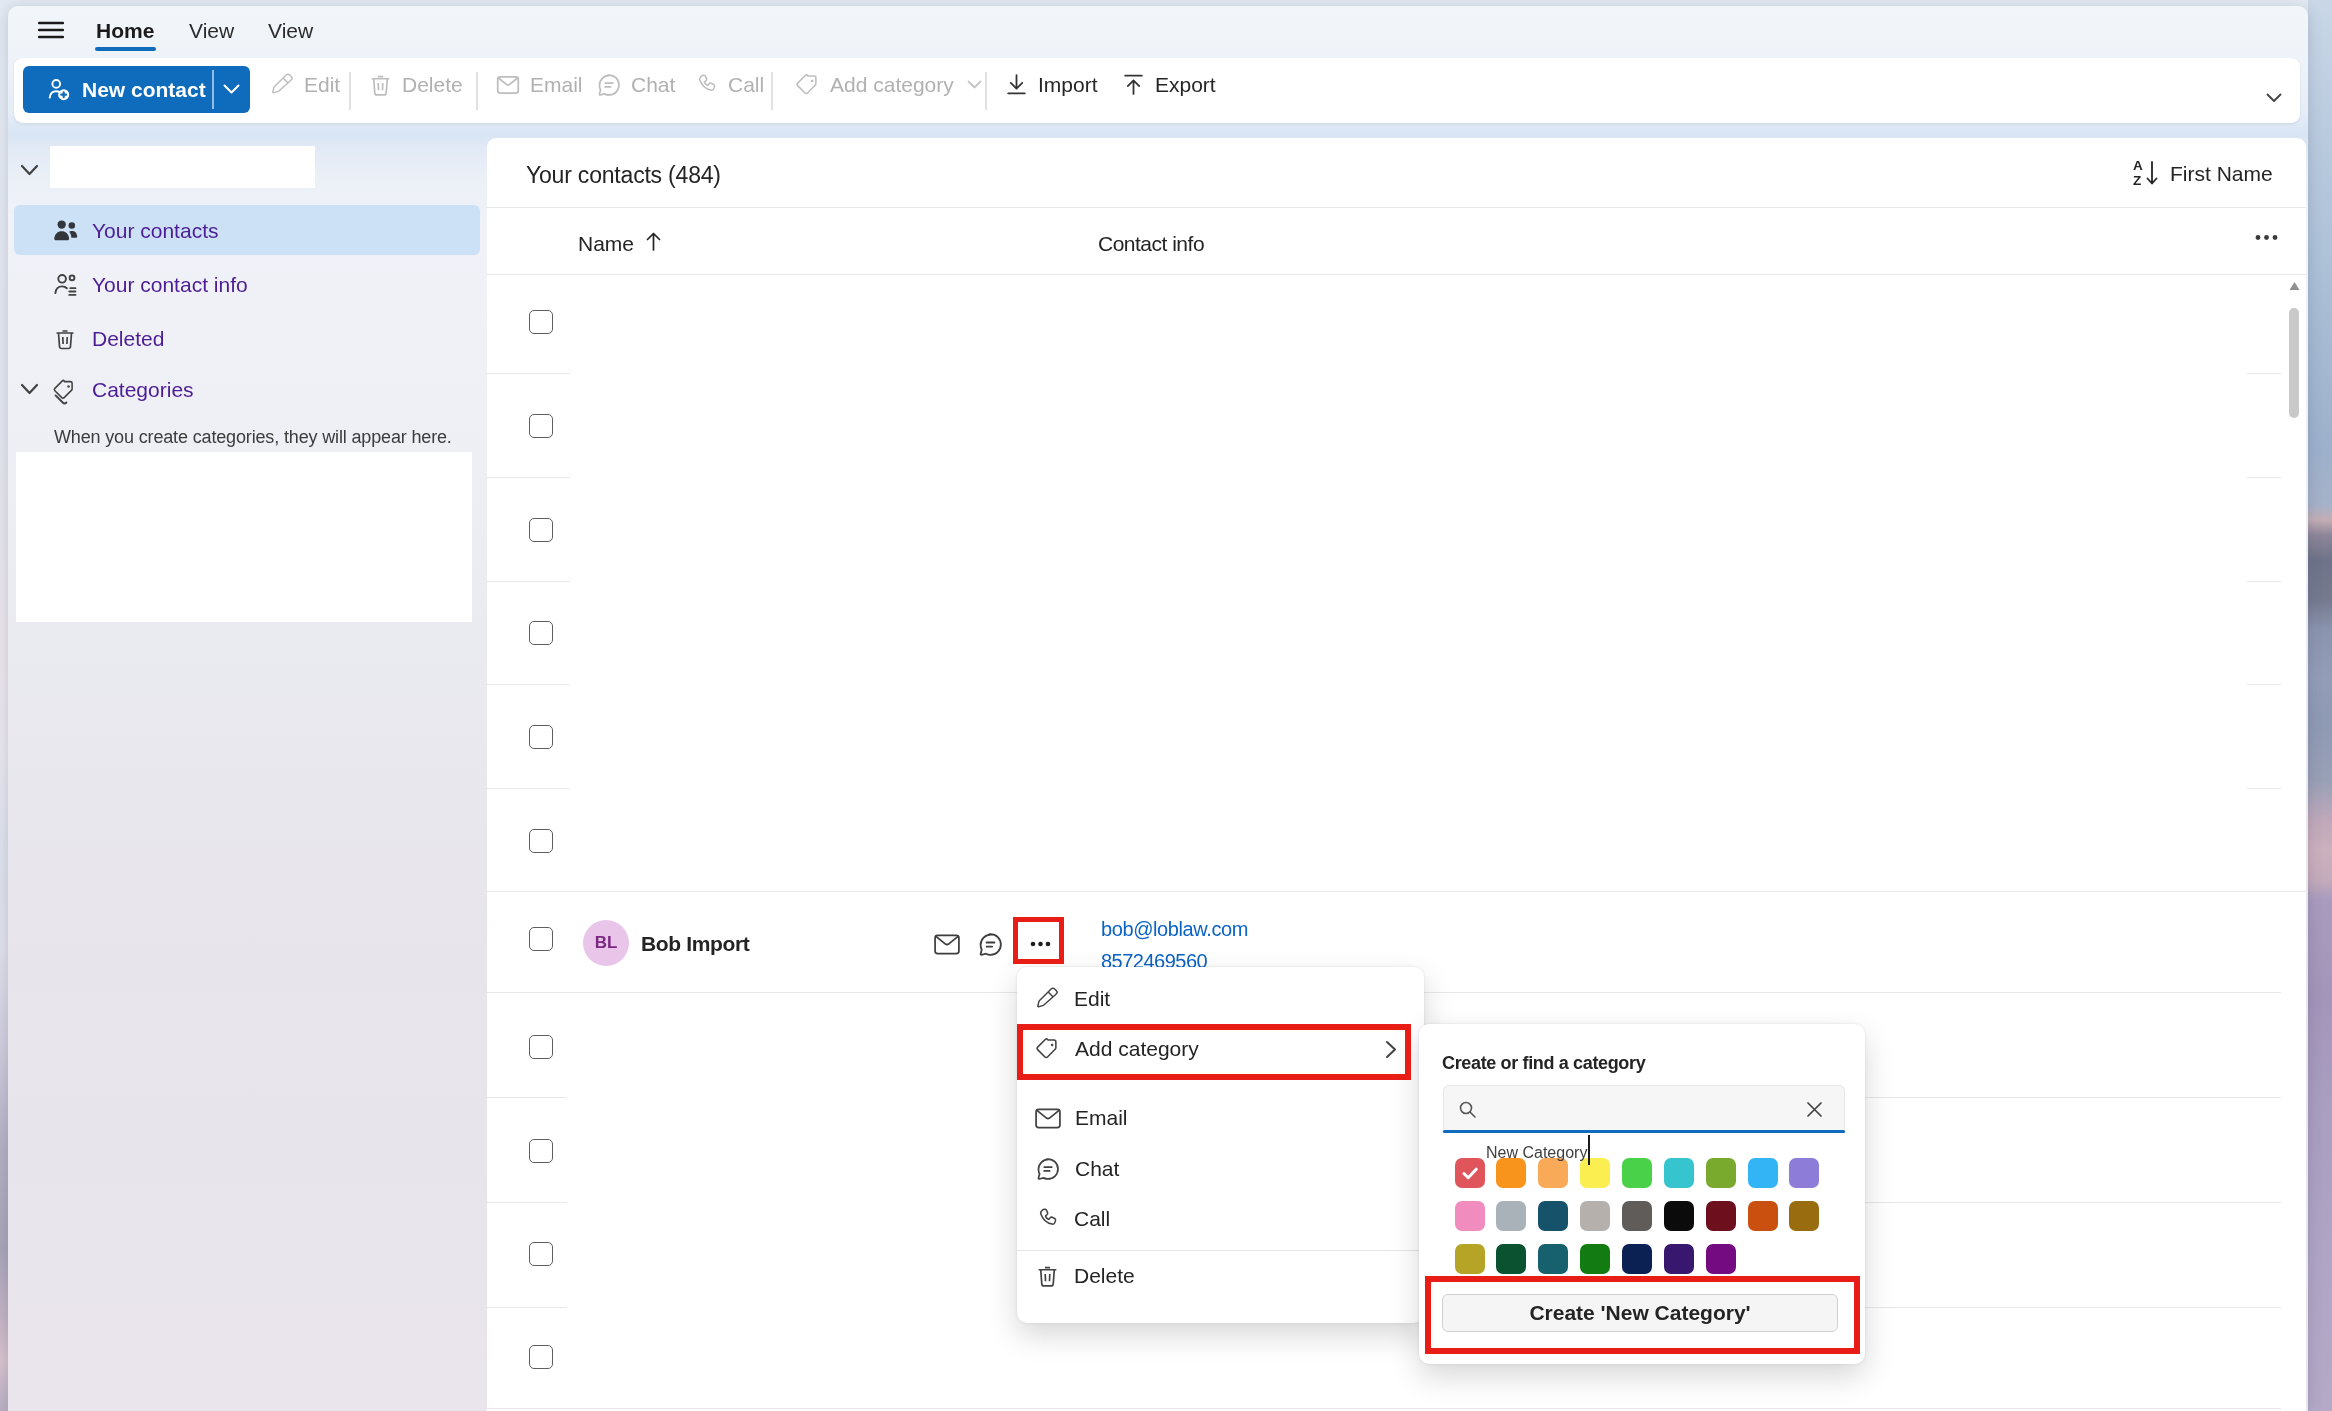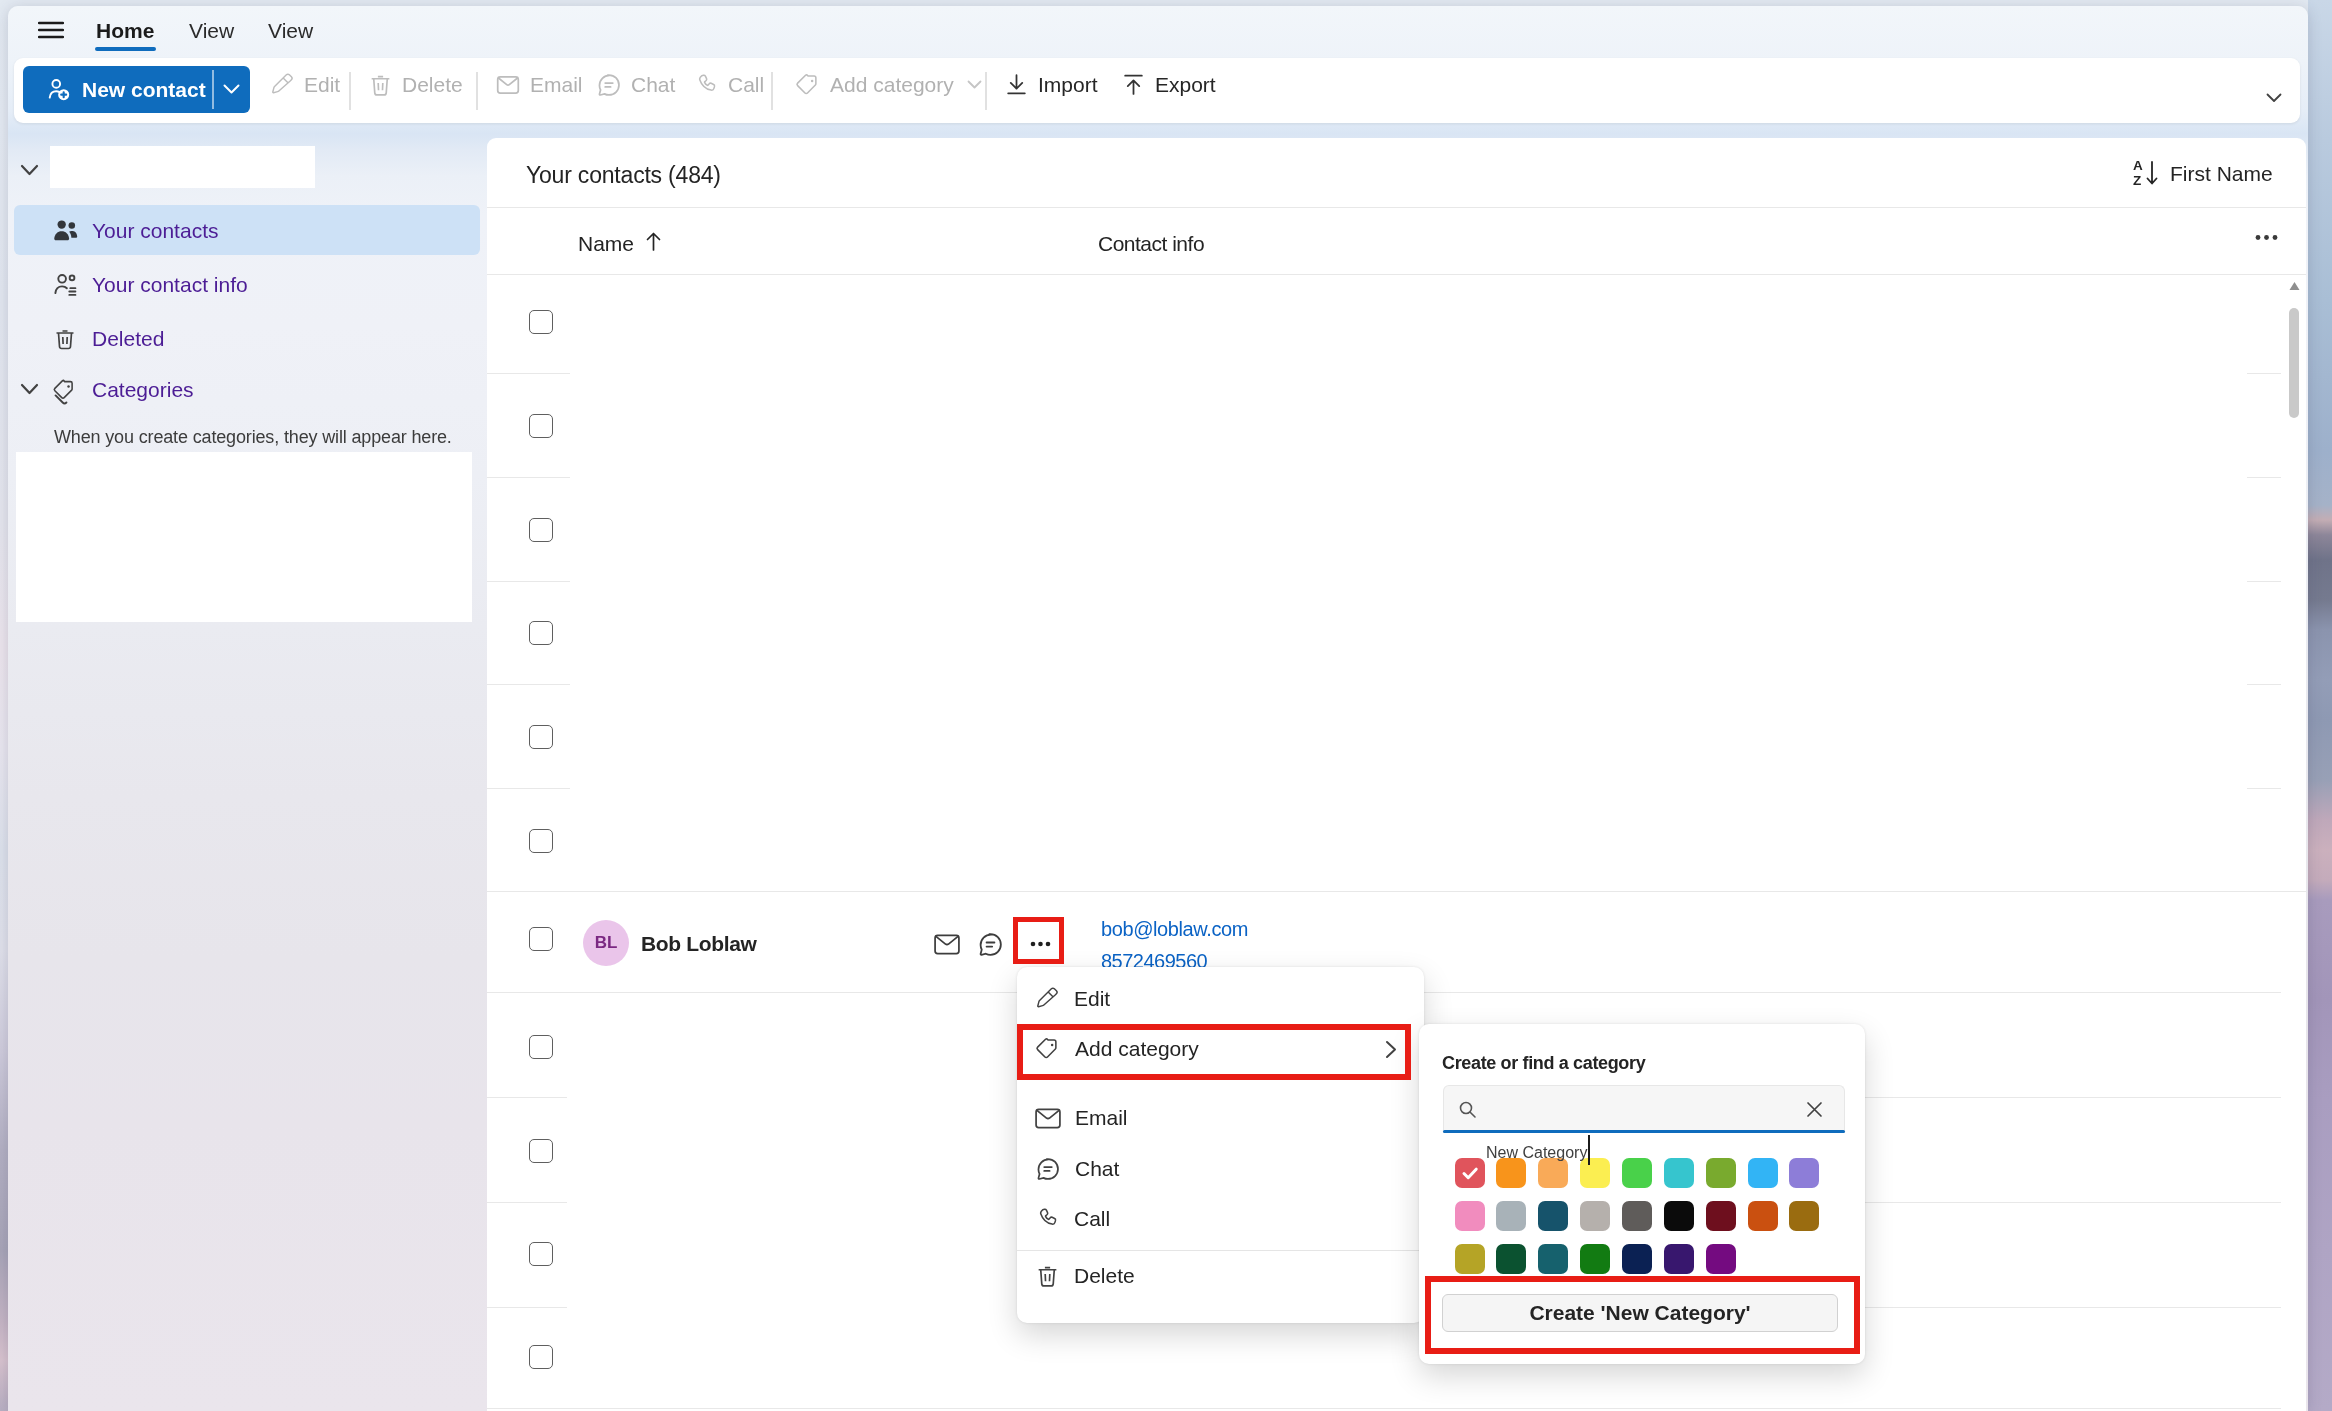--- a/index.html
+++ b/index.html
@@ -216,21 +216,21 @@
   <div class="divider" style="left:487px;top:1307px;width:1794px"></div>
   <div class="divider" style="left:487px;top:1408px;width:1794px"></div>
   <div class="abs" style="left:567px;top:995px;width:453px;height:410px;background:#fff"></div>
   <div class="ck" style="left:529px;top:1035px"></div>
   <div class="ck" style="left:529px;top:1139px"></div>
   <div class="ck" style="left:529px;top:1242px"></div>
   <div class="ck" style="left:529px;top:1345px"></div>
 
   <div class="ck" style="left:529px;top:927px"></div>
   <div class="abs" style="left:583px;top:920px;width:46px;height:46px;border-radius:50%;background:#eac5ea;display:flex;align-items:center;justify-content:center;font-size:17px;font-weight:bold;color:#7b2882">BL</div>
-  <div class="abs" style="left:641px;top:932px;font-size:21px;font-weight:bold;color:#242424;letter-spacing:-0.35px">Bob Loblaw</div>
+  <div class="abs" style="left:641px;top:932px;font-size:21px;font-weight:bold;color:#242424;letter-spacing:-0.35px">Bob Import</div>
   <svg class="abs" style="left:934px;top:934px" width="26" height="21" viewBox="0 0 24 19" fill="none" stroke="#3d3d3d" stroke-width="1.6">
     <rect x="1" y="1" width="22" height="17" rx="2.4"></rect>
     <path d="M1.8 2l8.8 7.1c.8.6 2 .6 2.8 0L22.2 2"></path>
   </svg>
   <svg class="abs" style="left:977px;top:931px" width="27" height="27" viewBox="0 0 24 24" fill="none" stroke="#3d3d3d" stroke-width="1.6">
     <path d="M12 2.8c5.1 0 9.2 4.1 9.2 9.2s-4.1 9.2-9.2 9.2c-1.5 0-3-.4-4.2-1l-3.8 1c-.5.1-.9-.3-.8-.8l1-3.8c-.6-1.3-1-2.7-1-4.2 0-5.1 4.1-9.2 9.2-9.2z"></path>
     <path d="M8.5 10.2h7M8.5 13.8h5" stroke-linecap="round"></path>
   </svg>
   <svg class="abs" style="left:1030px;top:940px" width="21" height="8" viewBox="0 0 21 8">
     <circle cx="3" cy="4" r="2.3" fill="#1f1f1f"></circle>

